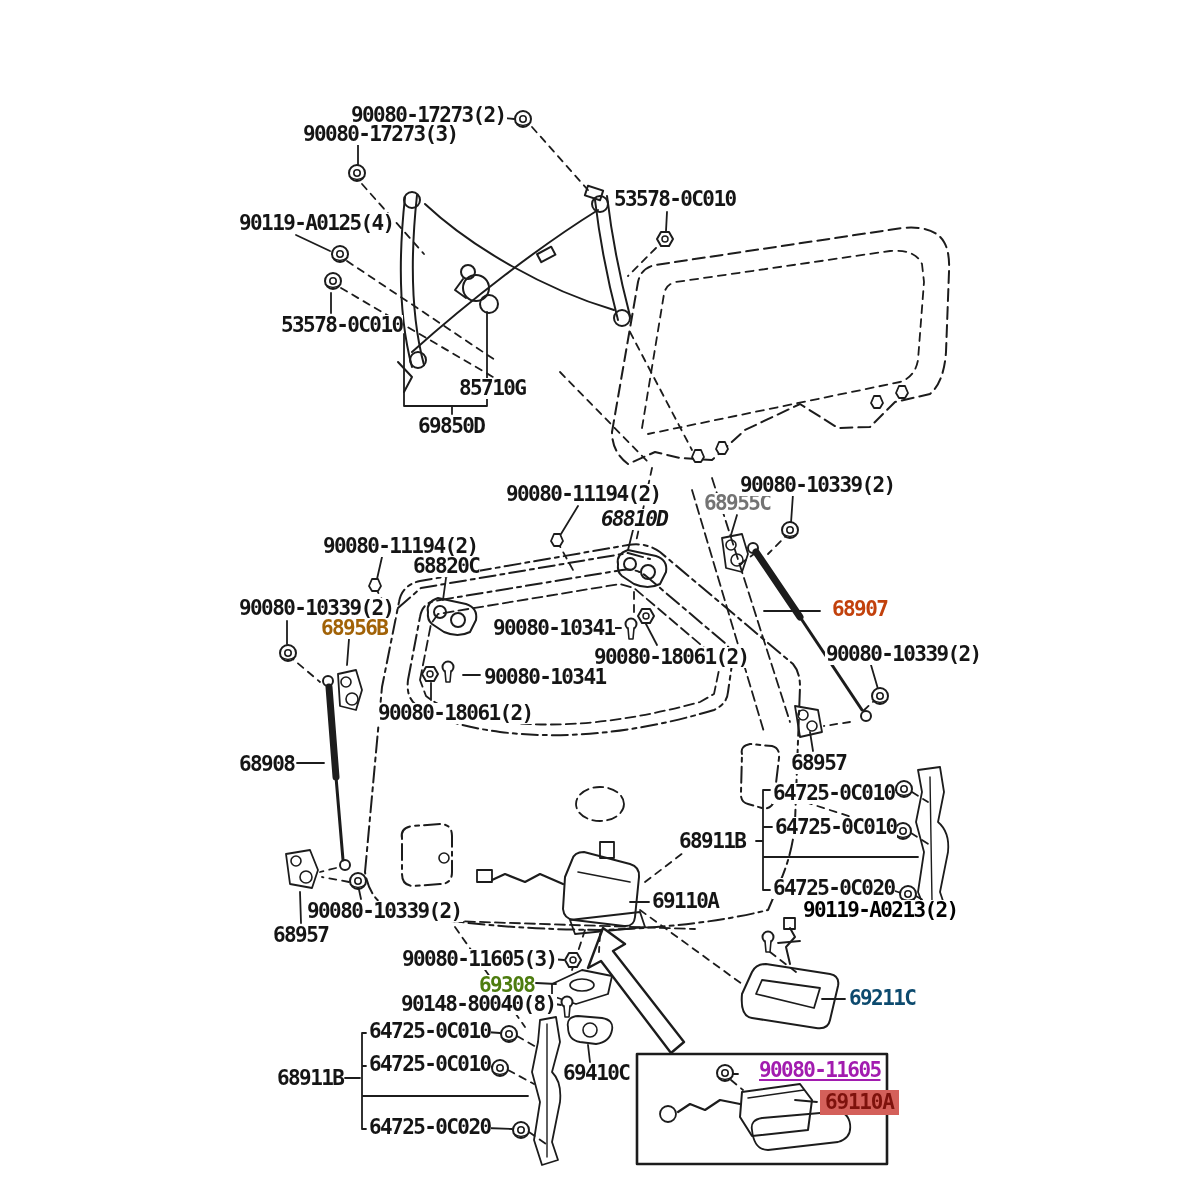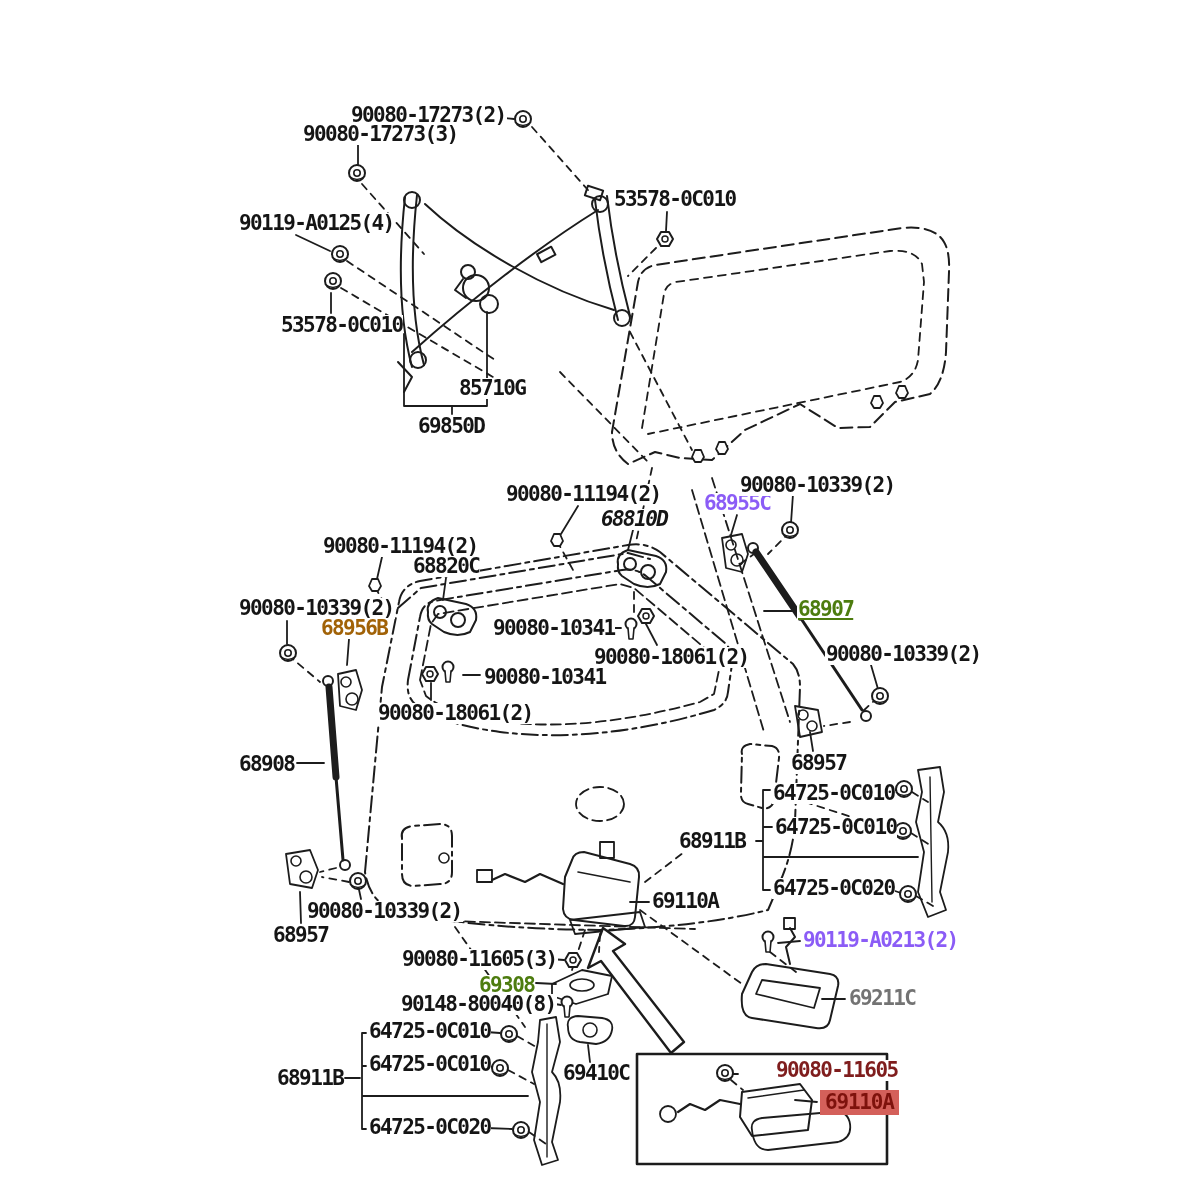--- a/index.html
+++ b/index.html
@@ -255,48 +255,48 @@
 <div id="label-layer">
       <div class="plabel" style="left: 350px; top: 73px; color: rgb(21, 21, 21);">90080-17273(2)</div>
       <div class="plabel" style="left: 302px; top: 92px; color: rgb(21, 21, 21); text-align: center;">90080-17273(3)</div>
       <div class="plabel" style="left: 613px; top: 157px; color: rgb(21, 21, 21);">53578-0C010</div>
       <div class="plabel" style="left: 238px; top: 181px; color: rgb(21, 21, 21);">90119-A0125(4)</div>
       <div class="plabel" style="left: 280px; top: 283px; color: rgb(21, 21, 21);">53578-0C010</div>
       <div class="plabel" style="left: 458px; top: 346px; color: rgb(21, 21, 21);">85710G</div>
       <div class="plabel" style="left: 417px; top: 384px; color: rgb(21, 21, 21);">69850D</div>
       <div class="plabel" style="left: 505px; top: 452px; color: rgb(21, 21, 21);">90080-11194(2)</div>
       <div class="plabel" style="left: 600px; top: 477px; color: rgb(21, 21, 21); font-style: italic;">68810D</div>
-      <div class="plabel" style="left: 703px; top: 461px; color: #8b5cf6;">68955C</div>
+      <div class="plabel" style="left: 703px; top: 461px; color: #737373;">68955C</div>
       <div class="plabel" style="left: 739px; top: 443px; color: rgb(21, 21, 21);">90080-10339(2)</div>
       <div class="plabel" style="left: 322px; top: 504px; color: rgb(21, 21, 21);">90080-11194(2)</div>
       <div class="plabel" style="left: 412px; top: 524px; color: rgb(21, 21, 21);">68820C</div>
       <div class="plabel" style="left: 238px; top: 566px; color: rgb(21, 21, 21);">90080-10339(2)</div>
       <div class="plabel" style="left: 320px; top: 586px; color: #a16207;">68956B</div>
       <div class="plabel" style="left: 492px; top: 586px; color: rgb(21, 21, 21);">90080-10341</div>
       <div class="plabel" style="left: 593px; top: 615px; color: rgb(21, 21, 21);">90080-18061(2)</div>
       <div class="plabel" style="left: 483px; top: 635px; color: rgb(21, 21, 21);">90080-10341</div>
       <div class="plabel" style="left: 377px; top: 671px; color: rgb(21, 21, 21);">90080-18061(2)</div>
-      <div class="plabel" style="left: 797px; top: 567px; color: #4d7c0f; text-decoration: underline;">68907</div>
+      <div class="plabel" style="left: 831px; top: 567px; color: #c2410c;">68907</div>
       <div class="plabel" style="left: 825px; top: 612px; color: rgb(21, 21, 21);">90080-10339(2)</div>
       <div class="plabel" style="left: 238px; top: 722px; color: rgb(21, 21, 21);">68908</div>
       <div class="plabel" style="left: 790px; top: 721px; color: rgb(21, 21, 21);">68957</div>
       <div class="plabel" style="left: 678px; top: 799px; color: rgb(21, 21, 21);">68911B</div>
       <div class="plabel" style="left: 772px; top: 751px; color: rgb(21, 21, 21);">64725-0C010</div>
       <div class="plabel" style="left: 774px; top: 785px; color: rgb(21, 21, 21);">64725-0C010</div>
       <div class="plabel" style="left: 772px; top: 846px; color: rgb(21, 21, 21);">64725-0C020</div>
       <div class="plabel" style="left: 306px; top: 869px; color: rgb(21, 21, 21);">90080-10339(2)</div>
       <div class="plabel" style="left: 272px; top: 893px; color: rgb(21, 21, 21);">68957</div>
       <div class="plabel" style="left: 651px; top: 859px; color: rgb(21, 21, 21);">69110A</div>
       <div class="plabel" style="left: 401px; top: 917px; color: rgb(21, 21, 21);">90080-11605(3)</div>
       <div class="plabel" style="left: 478px; top: 943px; color: #4d7c0f;">69308</div>
       <div class="plabel" style="left: 400px; top: 962px; color: rgb(21, 21, 21);">90148-80040(8)</div>
       <div class="plabel" style="left: 368px; top: 989px; color: rgb(21, 21, 21);">64725-0C010</div>
       <div class="plabel" style="left: 368px; top: 1022px; color: rgb(21, 21, 21);">64725-0C010</div>
       <div class="plabel" style="left: 276px; top: 1036px; color: rgb(21, 21, 21);">68911B</div>
       <div class="plabel" style="left: 368px; top: 1085px; color: rgb(21, 21, 21);">64725-0C020</div>
       <div class="plabel" style="left: 562px; top: 1031px; color: rgb(21, 21, 21);">69410C</div>
-      <div class="plabel" style="left: 802px; top: 898px; color: #8b5cf6;">90119-A0213(2)</div>
-      <div class="plabel" style="left: 848px; top: 956px; color: #737373;">69211C</div>
-      <div class="plabel" style="left: 775px; top: 1028px; color: #7f1d1d;">90080-11605</div>
+      <div class="plabel" style="left: 802px; top: 868px; color: #000000;">90119-A0213(2)</div>
+      <div class="plabel" style="left: 848px; top: 956px; color: #0c4a6e;">69211C</div>
+      <div class="plabel" style="left: 758px; top: 1028px; color: #a21caf; text-decoration: underline;">90080-11605</div>
       <div class="plabel hl" style="left: 820px; top: 1058px; color: rgb(126, 18, 12); background: rgb(212, 96, 90);">69110A</div>
     </div>
 
 </div>
 
 </body></html>

